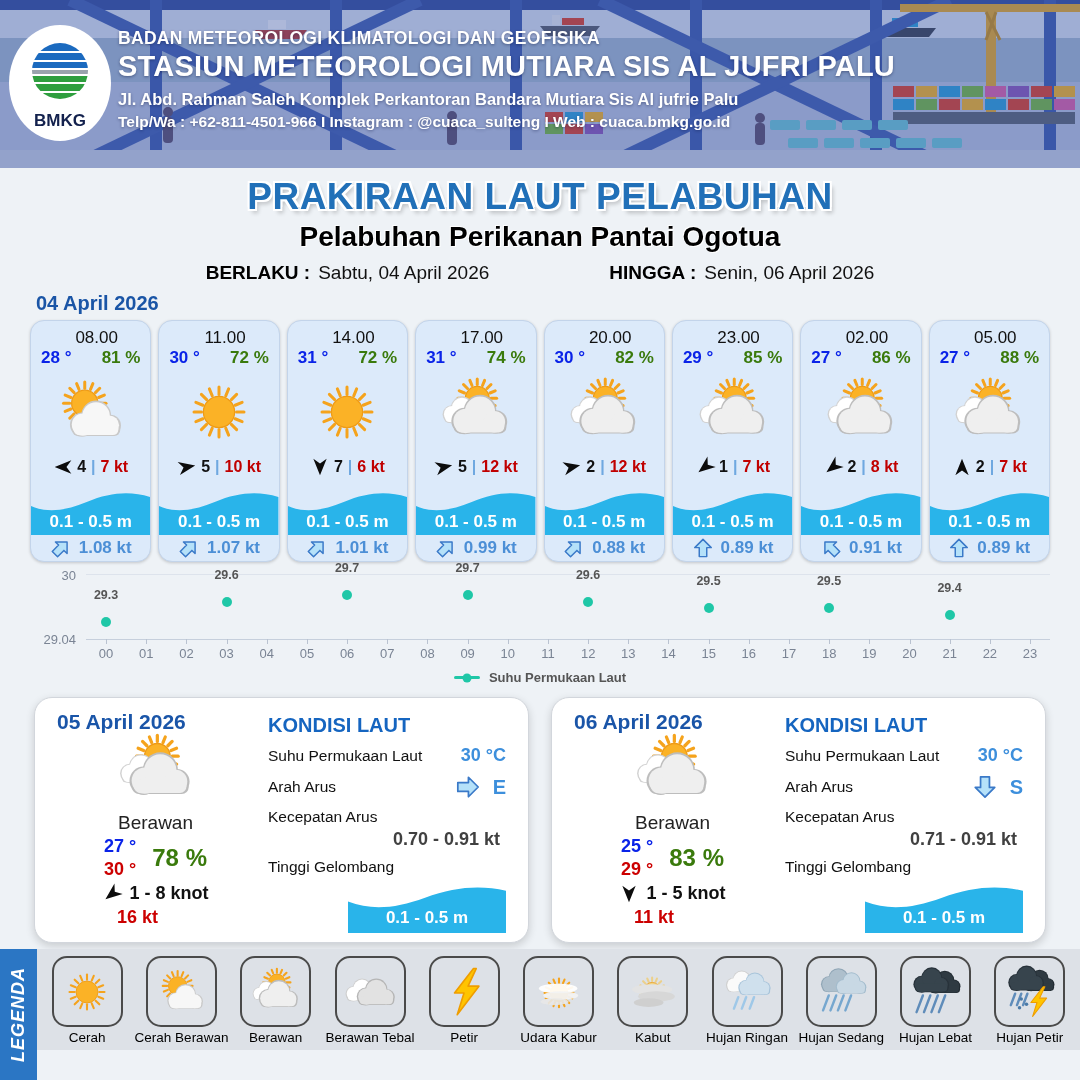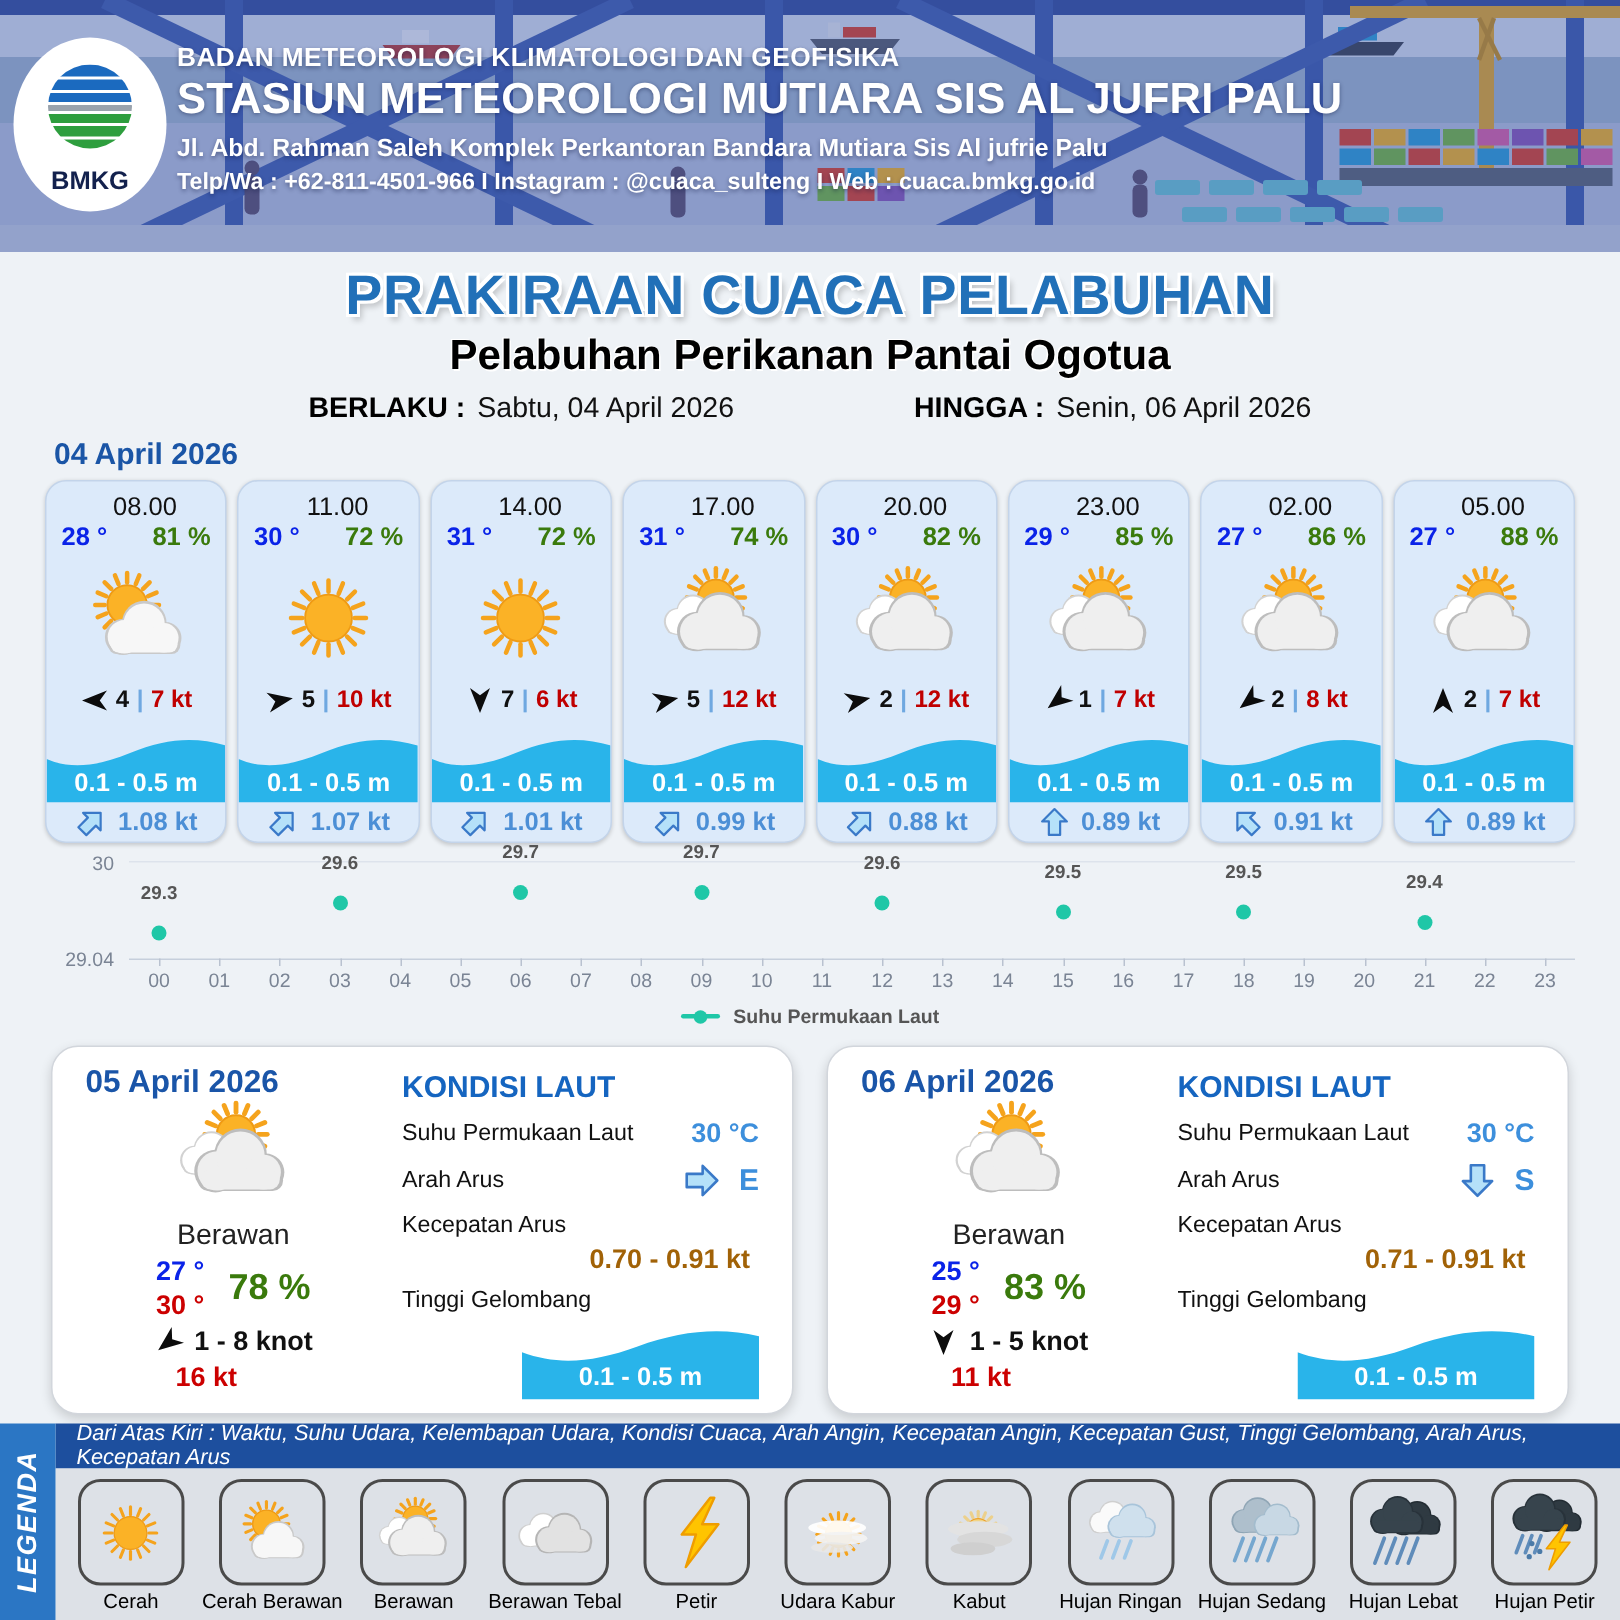--- a/index.html
+++ b/index.html
@@ -74,21 +74,21 @@
   .t-max{color:#cc0000;font-weight:800;font-size:18px;display:block;line-height:1.25;}
   .day-hum{color:#3a7a0c;font-weight:800;font-size:24px;}
   .day-wind{display:flex;align-items:center;gap:7px;font-size:18px;font-weight:800;margin-top:3px;}
   .day-gust{color:#cc0000;font-weight:800;font-size:18px;margin-top:3px;align-self:flex-start;margin-left:64px;}
   .day-right{flex:1;padding:4px 4px 0 10px;display:flex;flex-direction:column;}
   .sea-title{color:#1565c0;font-weight:800;font-size:20px;}
   .sea-row{display:flex;justify-content:space-between;align-items:center;margin-top:8px;font-size:15.5px;color:#111;}
   .sea-val{color:#3d8fdc;font-weight:800;font-size:18px;}
   .arah-val{display:flex;align-items:center;gap:12px;color:#3d8fdc;font-weight:800;font-size:20px;}
   .arah-arrow{width:26px;height:26px;display:inline-flex;} .arah-arrow svg{width:100%;height:100%;}
-  .kec-val{text-align:right;color:#a16207;font-weight:800;font-size:18px;margin-top:3px;padding-right:6px;}
+  .kec-val{text-align:right;color:#404040;font-weight:800;font-size:18px;margin-top:3px;padding-right:6px;}
   .wave-box{position:relative;width:158px;height:55px;align-self:flex-end;margin-top:2px;}
   .wave-box svg{position:absolute;inset:0;width:100%;height:100%;}
   .wave-box span{position:absolute;left:0;right:0;bottom:5px;text-align:center;color:#fff;font-weight:800;font-size:17px;}
   
   .legend-sec{position:absolute;left:0;right:0;bottom:0;height:131px;}
   .legend-side{position:absolute;left:0;top:0;bottom:0;width:37px;background:#2b76c4;
                display:flex;align-items:center;justify-content:center;}
   .legend-side span{transform:rotate(-90deg);color:#fff;font-weight:800;font-style:italic;
                     font-size:18px;letter-spacing:1px;white-space:nowrap;}
   .legend-info{margin-left:37px;height:30px;background:#1d4f9e;color:#fff;font-style:italic;
@@ -214,21 +214,21 @@
 
     <div class="header-text">
       <div class="ht1">BADAN METEOROLOGI KLIMATOLOGI DAN GEOFISIKA</div>
       <div class="ht2">STASIUN METEOROLOGI MUTIARA SIS AL JUFRI PALU</div>
       <div class="ht3">Jl. Abd. Rahman Saleh Komplek Perkantoran Bandara Mutiara Sis Al jufrie Palu</div>
       <div class="ht4">Telp/Wa : +62-811-4501-966  I  Instagram : @cuaca_sulteng  I  Web : cuaca.bmkg.go.id</div>
     </div>
   </header>
 
   <section class="title-area">
-    <div class="main-title">PRAKIRAAN CUACA PELABUHAN</div>
+    <div class="main-title">PRAKIRAAN LAUT PELABUHAN</div>
     <div class="subtitle">Pelabuhan Perikanan Pantai Ogotua</div>
     <div class="validity">
       <div>
         <span class="v-label">BERLAKU :</span><span class="v-value">Sabtu, 04 April 2026</span>
       </div>
       <div>
         <span class="v-label">HINGGA :</span><span class="v-value">Senin, 06 April 2026</span>
       </div>
     </div>
   </section>
@@ -1043,21 +1043,20 @@
           <span>0.1 - 0.5 m</span>
         </div>
       </div>
     </div>
   </div>
 
   <footer class="legend-sec">
     <div class="legend-side">
       <span>LEGENDA</span>
     </div>
-    <div class="legend-info">Dari Atas Kiri : Waktu, Suhu Udara, Kelembapan Udara, Kondisi Cuaca, Arah Angin, Kecepatan Angin, Kecepatan Gust, Tinggi Gelombang, Arah Arus, Kecepatan Arus</div>
     <div class="legend-items" id="legend-items">
     <div class="legend-item">
       <div class="icon-box">
             <svg viewBox="0 0 64 64">
               <line x1="46.0" y1="32.0" x2="52.0" y2="32.0" stroke="#f5a31c" stroke-width="2.4" stroke-linecap="round"></line>
               <line x1="44.9" y1="37.4" x2="50.5" y2="39.7" stroke="#f5a31c" stroke-width="2.4" stroke-linecap="round"></line>
               <line x1="41.9" y1="41.9" x2="46.1" y2="46.1" stroke="#f5a31c" stroke-width="2.4" stroke-linecap="round"></line>
               <line x1="37.4" y1="44.9" x2="39.7" y2="50.5" stroke="#f5a31c" stroke-width="2.4" stroke-linecap="round"></line>
               <line x1="32.0" y1="46.0" x2="32.0" y2="52.0" stroke="#f5a31c" stroke-width="2.4" stroke-linecap="round"></line>
               <line x1="26.6" y1="44.9" x2="24.3" y2="50.5" stroke="#f5a31c" stroke-width="2.4" stroke-linecap="round"></line>

